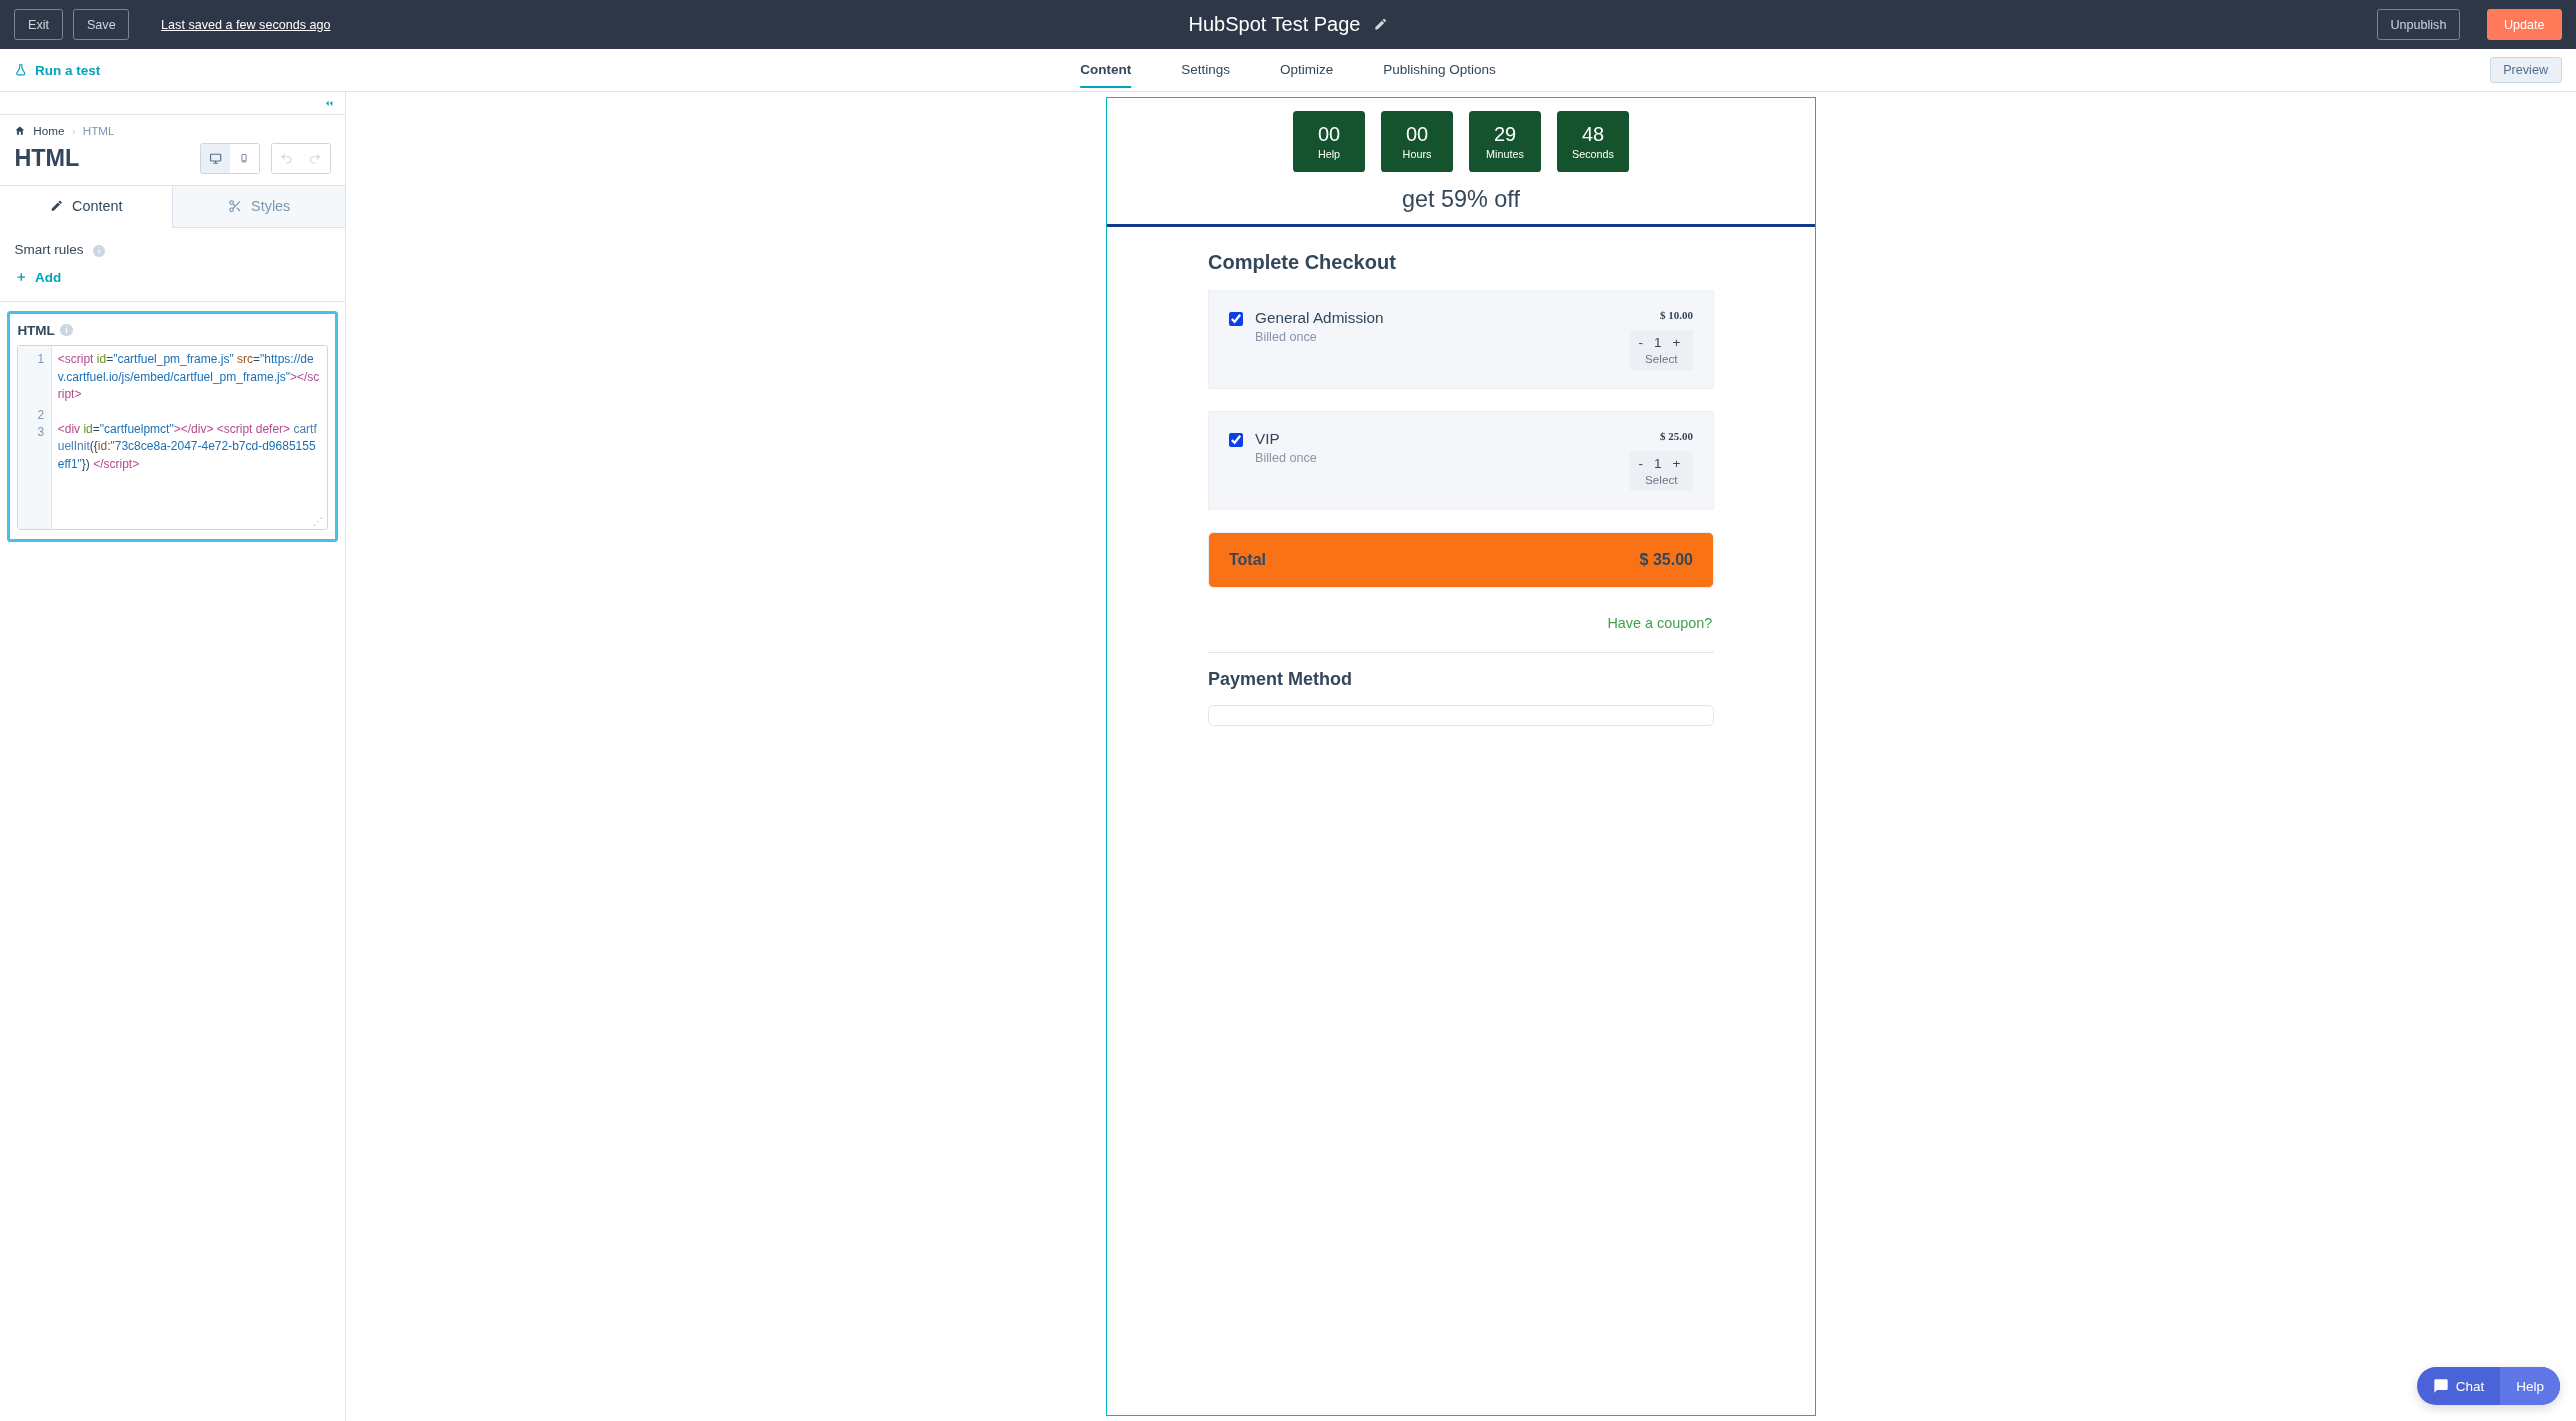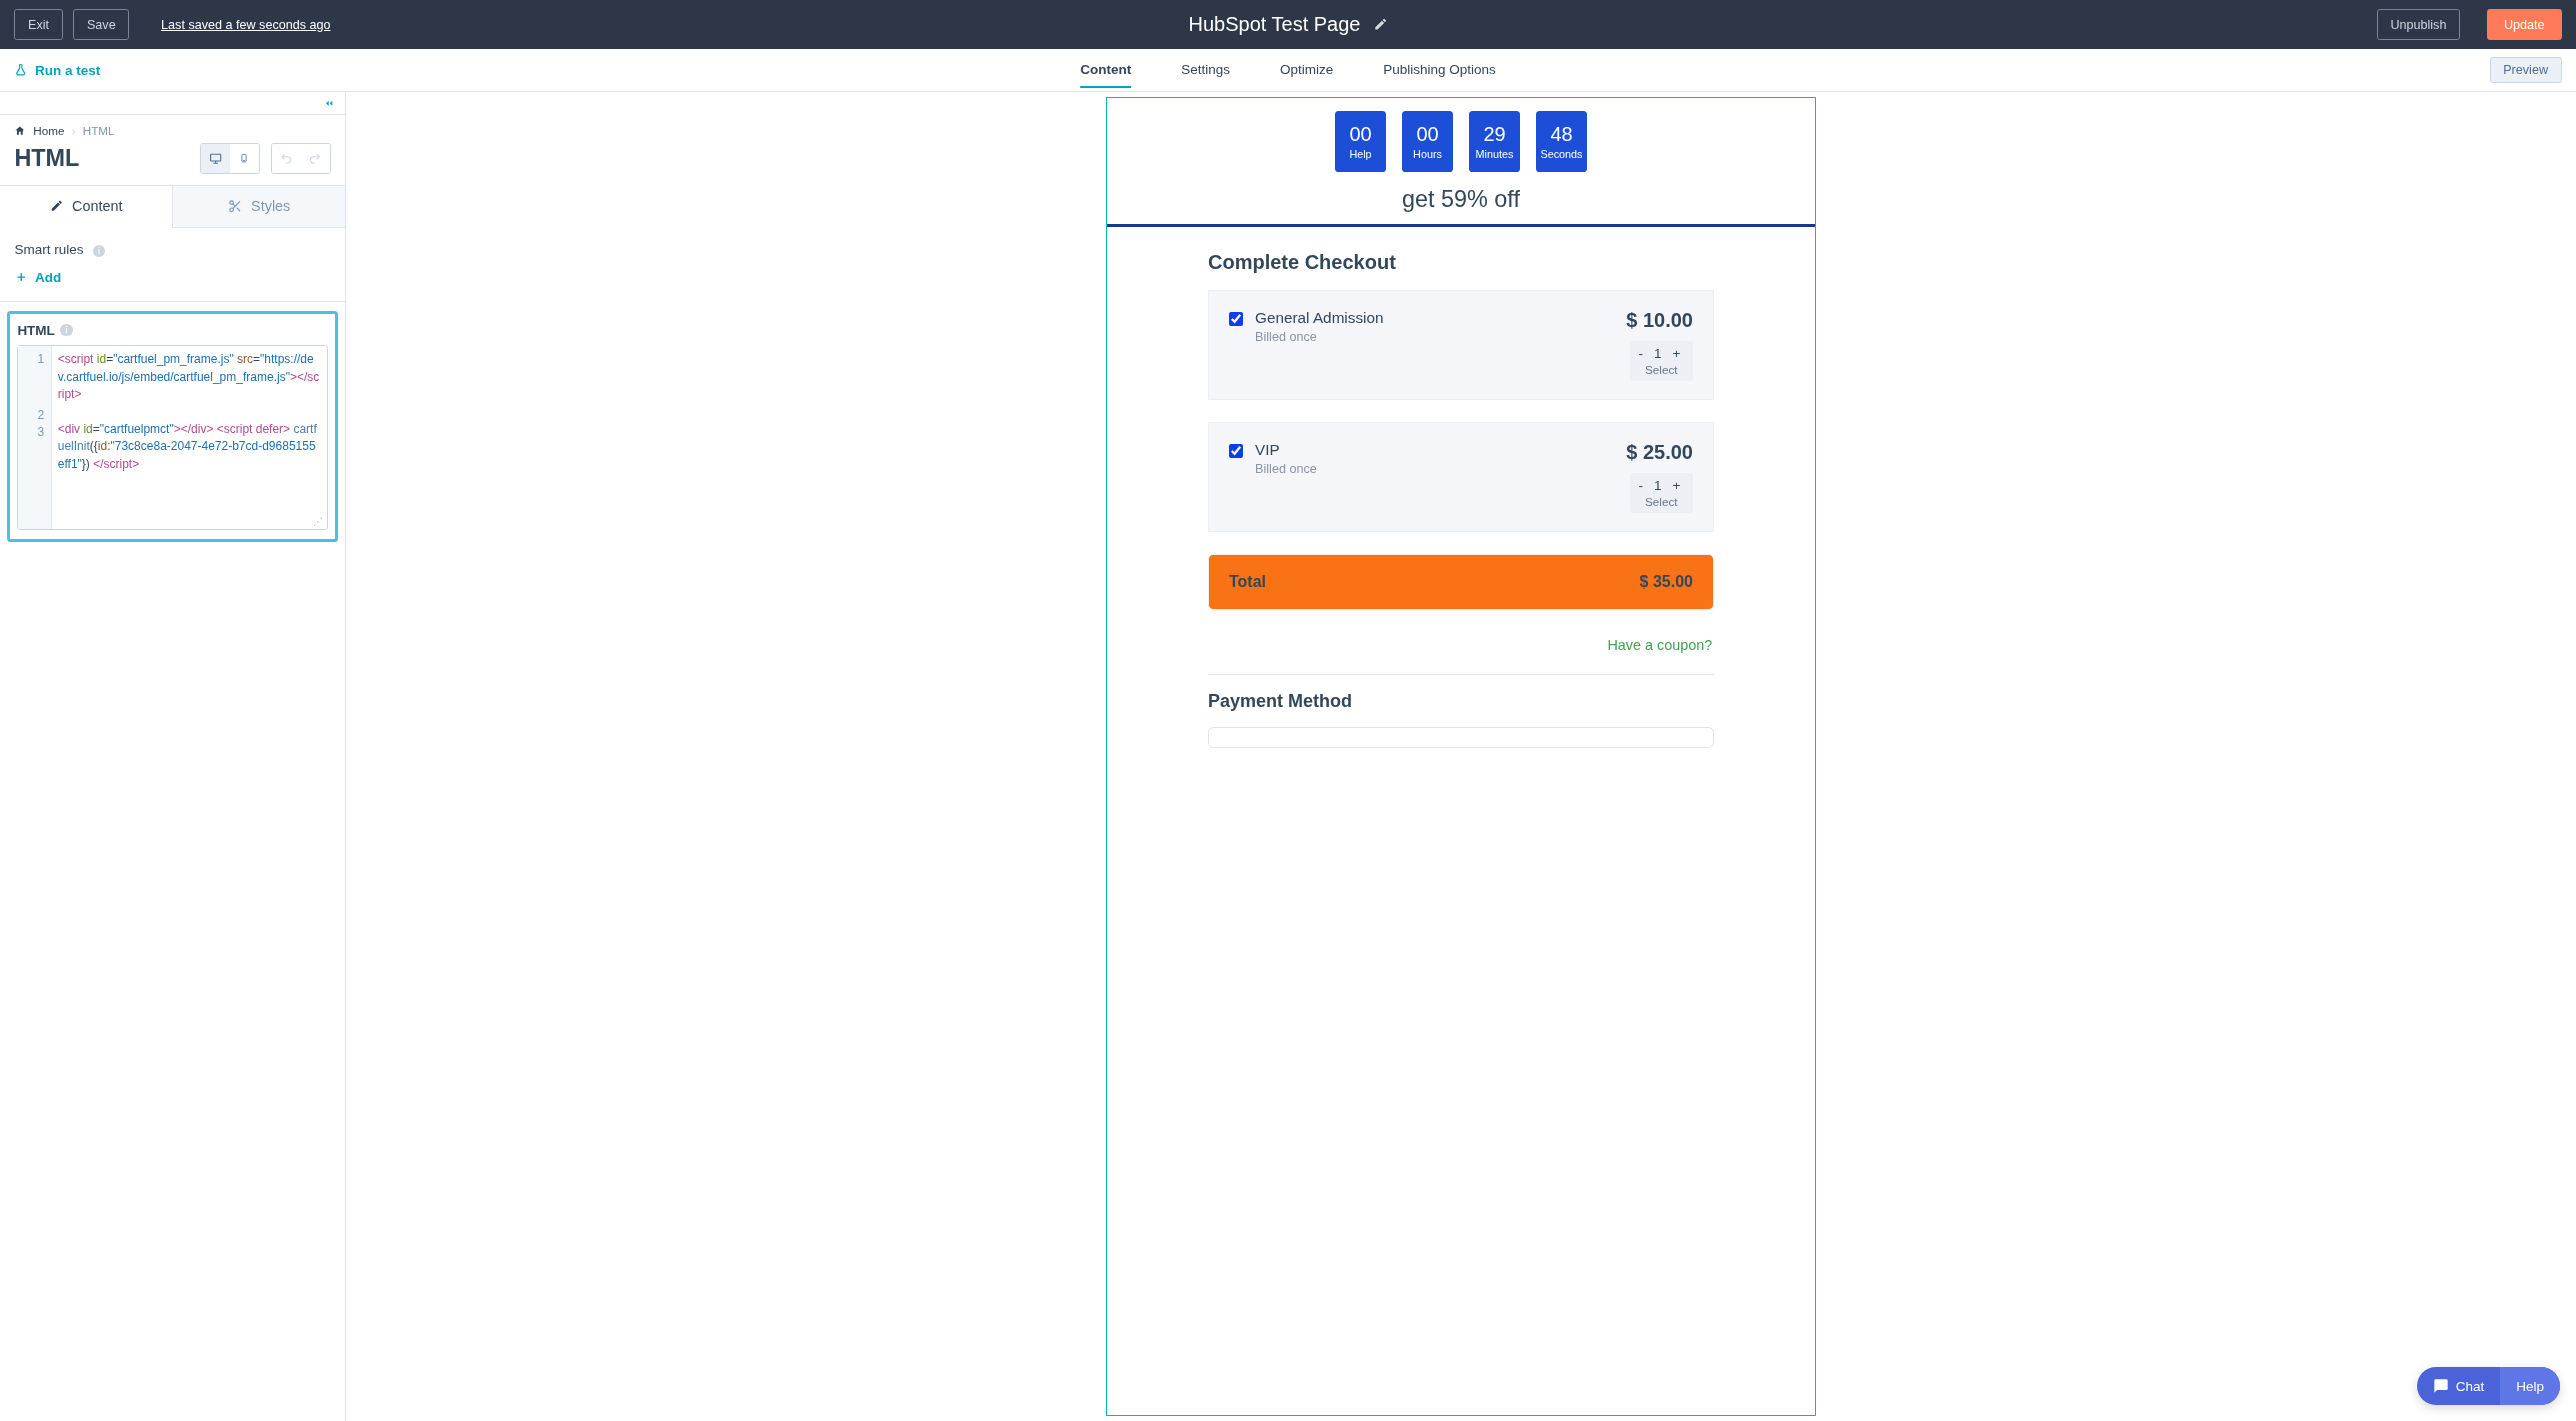--- a/index.html
+++ b/index.html
@@ -58,34 +58,34 @@
   .tok-brown { color: #955628; }
   .tok-str { color: #1a6fb5; }
   .tok-fn { color: #4a7db3; }
   .resize-handle { position: absolute; right: 3.6px; bottom: 1.8px; color: #aab4c2; font-size: 10px; }
 
   
   .canvas { flex: 1; overflow: auto; display: flex; justify-content: center; padding: 5.4px 0; }
   .page-frame { width: 710px; border: 1.8px solid #00b7c3; background: #fff; }
   .countdown-area { border-bottom: 3.6px solid #143b8a; padding: 12.6px 0 10.8px; text-align: center; }
   .countdown-row { display: flex; justify-content: center; gap: 16px; }
-  .count-tile { background: #1d4ed8; color: #fff; width: 51px; height: 61px; border-radius: 3.6px; display: flex; flex-direction: column; align-items: center; justify-content: center; }
+  .count-tile { background: #14532d; color: #fff; width: 72px; height: 61px; border-radius: 3.6px; display: flex; flex-direction: column; align-items: center; justify-content: center; }
   .count-num { font-size: 20px; font-weight: 500; }
   .count-label { font-size: 10.8px; margin-top: 1.8px; }
   .off-text { font-size: 23.4px; margin-top: 14.4px; }
 
   .checkout { padding: 23.4px 101px 18px; }
   .checkout h2 { font-size: 20px; font-weight: 600; margin-bottom: 16px; }
   .item-card { background: #f4f6f9; border: 0.9px solid #eceff3; border-radius: 1px; padding: 18px 20px; margin-bottom: 21.6px; display: flex; align-items: flex-start; gap: 12.6px; }
   .chk { width: 13.5px; height: 13.5px; accent-color: #0d3fe6; margin-top: 3.6px; }
   .item-info { flex: 1; }
   .item-name { font-size: 15.3px; }
   .billed { font-size: 12.6px; color: #8a94a6; margin-top: 3.6px; }
   .item-right { text-align: right; }
-  .price { font-size: 20px; font-weight: 600; }
+  .price { font-size: 11px; font-weight: 600; font-family: Liberation Serif, serif; }
   .qty-box { margin-top: 9px; background: #eceff3; border-radius: 2.7px; padding: 5.4px 9px; display: inline-block; text-align: center; }
   .qty-row { font-size: 13.5px; letter-spacing: 3.6px; }
   .select-lbl { font-size: 11.7px; color: #6b7685; margin-top: 1.8px; }
   .total-row { display: flex; justify-content: space-between; background: #f97316; border: 0.9px solid #eceff3; border-radius: 5.4px; padding: 18px 20px; font-size: 16px; font-weight: 600; margin-bottom: 18px; }
   .coupon { text-align: right; color: #3fa24f; font-size: 14.4px; padding: 9px 1.8px 16px; cursor: pointer; }
   .hr { border-top: 0.9px solid #e3e6eb; margin: 5.4px 0 16px; }
   .pm-title { font-size: 18px; font-weight: 600; margin-bottom: 14.4px; }
   .pm-box { border: 0.9px solid #e0e4ea; border-radius: 5.4px; height: 21.6px; }
 
   

